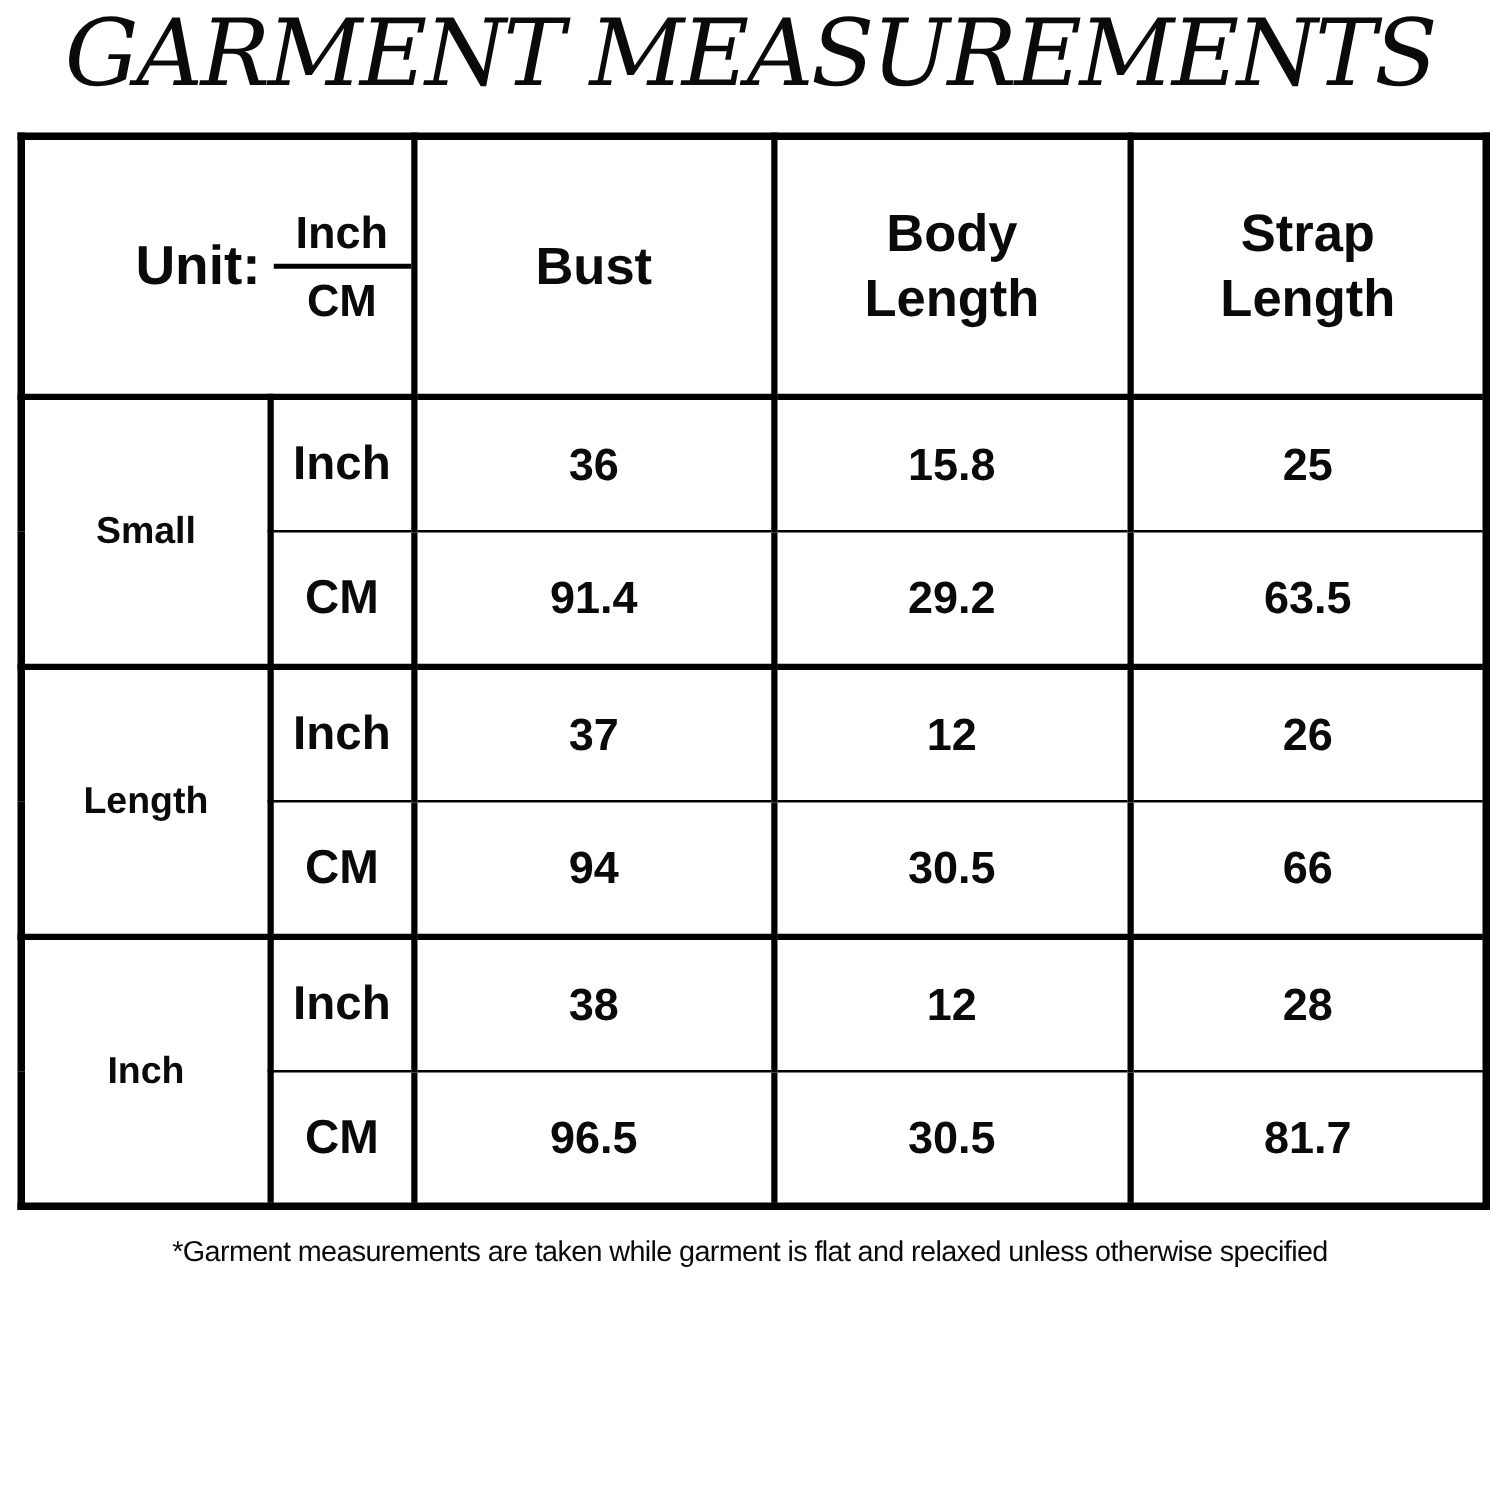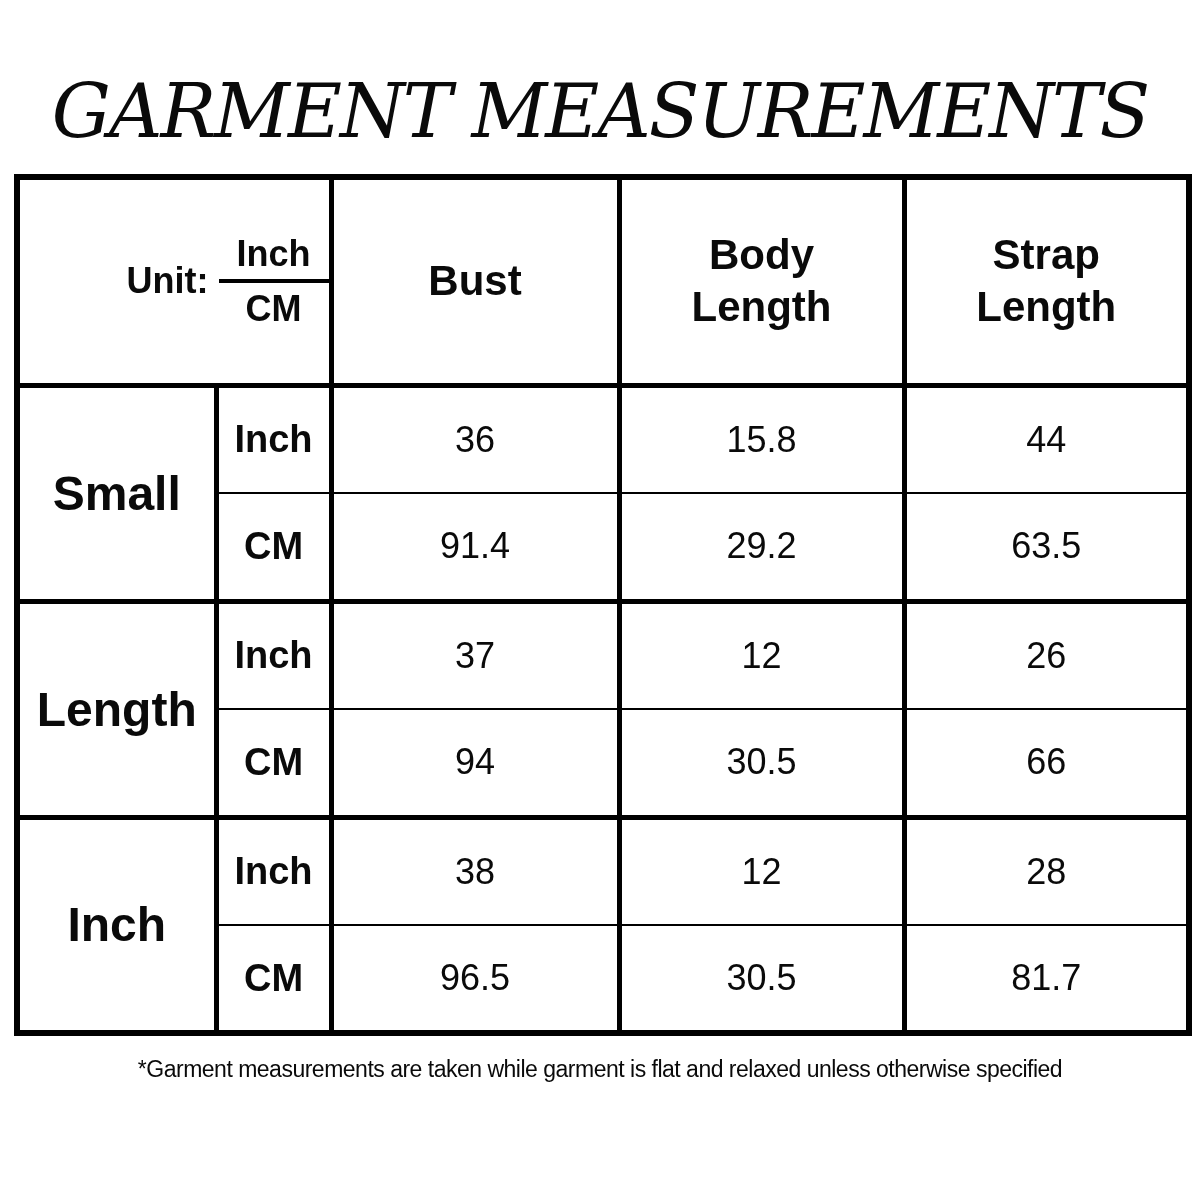--- a/index.html
+++ b/index.html
@@ -11,21 +11,20 @@
     position: relative;
     width: 1200px;
     height: 1200px;
     background: #ffffff;
     overflow: hidden;
     font-family: "Liberation Sans", sans-serif;
     color: #0a0a0a;
   }
   .title {
     margin: 0;
-    padding-top: 68px;
     text-align: center;
     font-family: "DejaVu Serif", "Liberation Serif", serif;
     font-style: italic;
     font-weight: 500;
     font-size: 74px;
     letter-spacing: -2px;
     color: #0a0a0a;
     white-space: nowrap;
   }
   table.size-chart {
@@ -57,47 +56,47 @@
     white-space: pre-line;
   }
   .unit-cell {
     display: flex;
     align-items: center;
     justify-content: flex-end;
     height: 100%;
   }
   .unit-label {
     font-weight: bold;
-    font-size: 36px;
+    font-size: 44px;
     margin-right: 10px;
   }
   .fraction {
     width: 110px;
     text-align: center;
     font-weight: bold;
     font-size: 36px;
     line-height: 1.1;
   }
   .frac-top {
     border-bottom: 4px solid #000;
     padding-bottom: 6px;
   }
   .frac-bottom {
     padding-top: 6px;
   }
   .size-label {
     font-weight: bold;
-    font-size: 48px;
+    font-size: 30px;
   }
   .unit-sub {
     font-weight: bold;
     font-size: 38px;
   }
   .value-cell {
-    font-weight: normal;
+    font-weight: bold;
     font-size: 36px;
   }
   .footnote {
     margin-top: 20px;
     text-align: center;
     font-size: 23px;
     font-weight: 400;
     letter-spacing: -0.5px;
     white-space: nowrap;
     color: #0a0a0a;
@@ -141,21 +140,21 @@
             <div class="col-header">Strap
 Length</div>
           </th>
     </tr>
 
     <tr class="sub-row inch-row">
       <th class="size-label" rowspan="2">Small</th>
       <td class="unit-sub">Inch</td>
       <td class="value-cell">36</td>
       <td class="value-cell">15.8</td>
-      <td class="value-cell">44</td>
+      <td class="value-cell">25</td>
     </tr>
     <tr class="sub-row cm-row">
       <td class="unit-sub">CM</td>
       <td class="value-cell">91.4</td>
       <td class="value-cell">29.2</td>
       <td class="value-cell">63.5</td>
     </tr>
 
     <tr class="sub-row inch-row">
       <th class="size-label" rowspan="2">Length</th>

